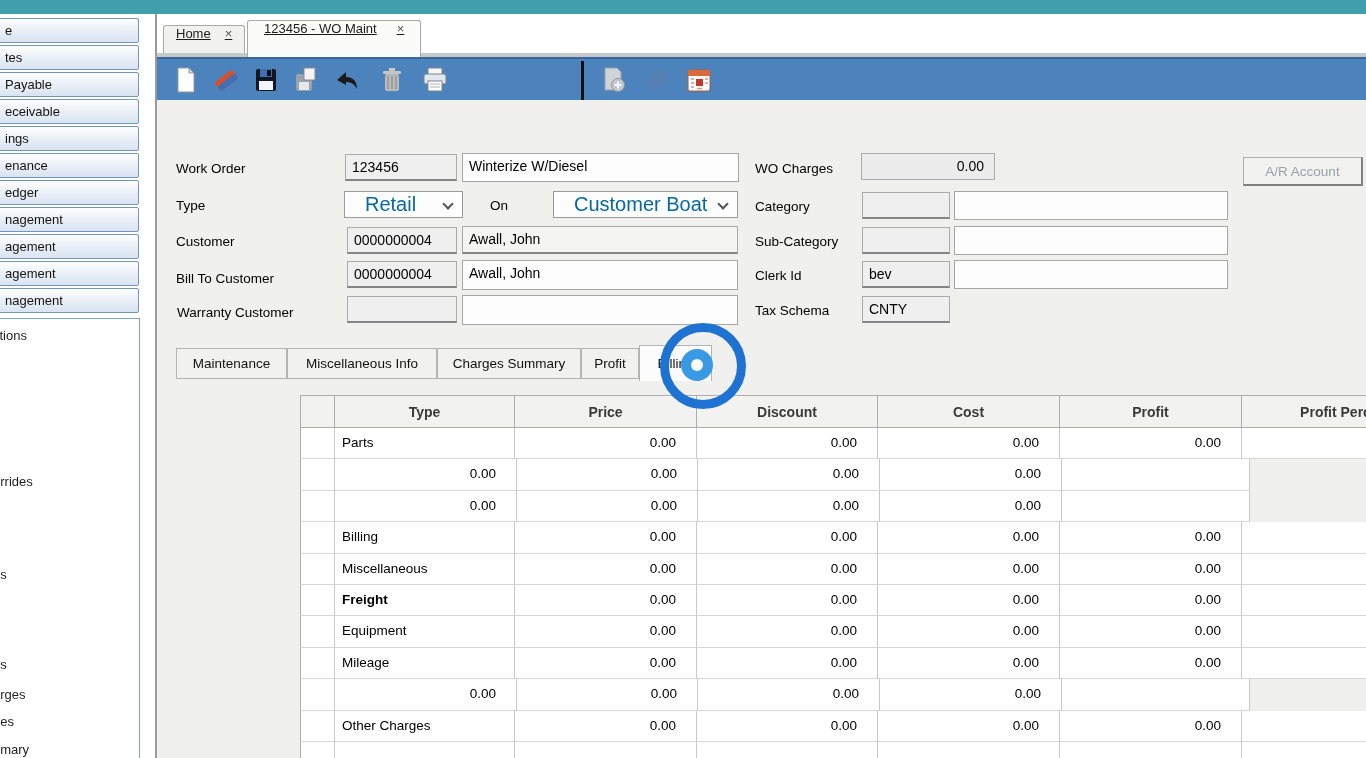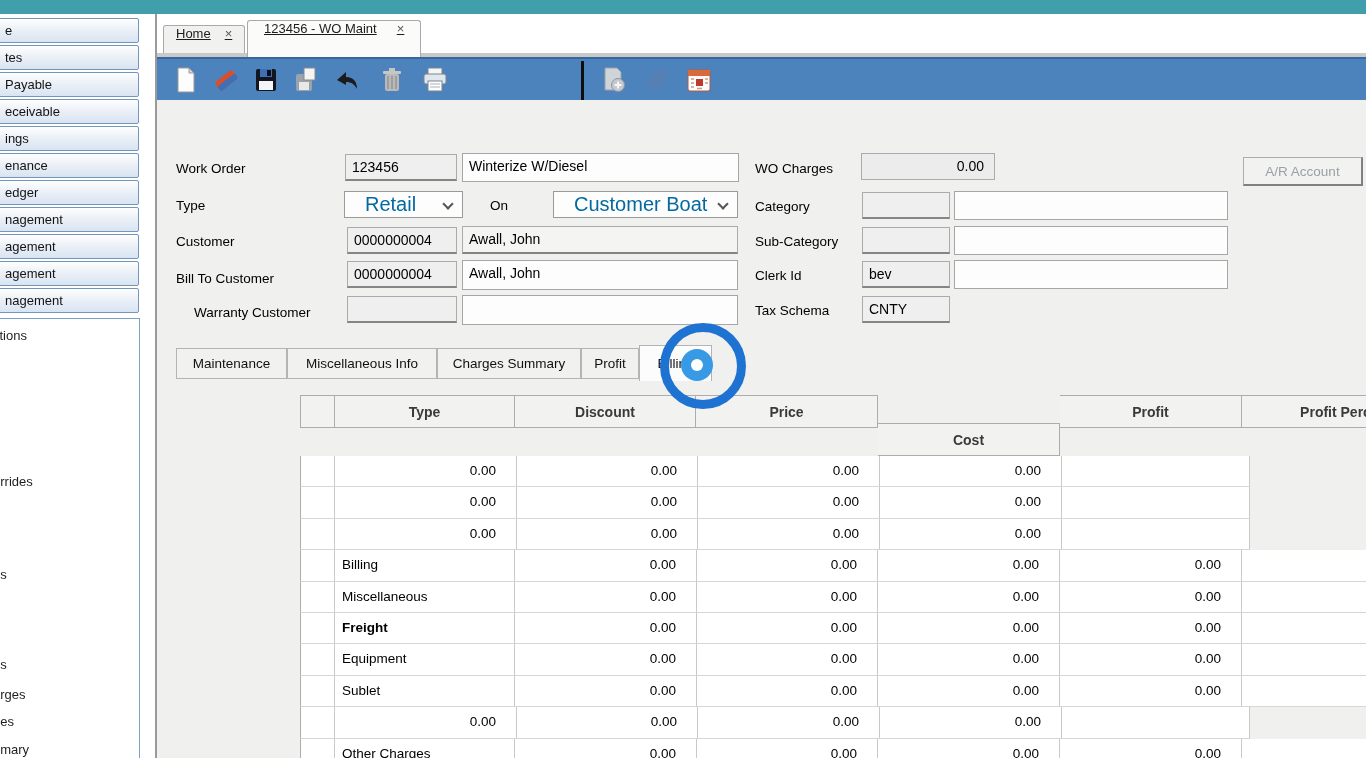--- a/index.html
+++ b/index.html
@@ -197,21 +197,21 @@
           </svg>
       </div>
     </div>
 
     <div class="content">
 
       <div class="flabel" style="left:19px; top:61px">Work Order</div>
       <div class="flabel" style="left:19px; top:98px">Type</div>
       <div class="flabel" style="left:19px; top:134px">Customer</div>
       <div class="flabel" style="left:19px; top:171px">Bill To Customer</div>
-      <div class="flabel" style="left:37px; top:205px">Warranty Customer</div>
+      <div class="flabel" style="left:20px; top:205px">Warranty Customer</div>
 
       <div class="inp" style="left:188px; top:54px; width:112px; height:27px">123456</div>
       <div class="inp white" style="left:305px; top:53px; width:277px; height:29px">Winterize W/Diesel</div>
 
       <div class="sel" style="left:187px; top:91px; width:119px; height:27px">
         <span>Retail</span>
         <span class="chev"></span>
       </div>
       <div class="flabel" style="left:333px; top:98px">On</div>
       <div class="sel" style="left:396px; top:91px; width:185px; height:27px">
@@ -252,28 +252,29 @@
       <div class="dtab" style="left:19px; width:111px">Maintenance</div>
       <div class="dtab" style="left:130px; width:150px">Miscellaneous Info</div>
       <div class="dtab" style="left:280px; width:144px">Charges Summary</div>
       <div class="dtab" style="left:424px; width:58px">Profit</div>
       <div class="dtab active" style="left:482px; width:73px">Billing</div>
 
       <div id="billing-table">
           <div class="trow head">
             <div class="tcell c0" style="width: 35px;"></div>
             <div class="tcell" style="width: 180px;">Type</div>
+            <div class="tcell" style="width: 182px;">Price</div>
             <div class="tcell" style="width: 181px;">Discount</div>
-            <div class="tcell" style="width: 182px;">Price</div>
-            <div class="tcell" style="width: 182px; margin-top: 28px;">Cost</div>
+            <div class="tcell" style="width: 182px;">Cost</div>
             <div class="tcell" style="width: 182px;">Profit</div>
             <div class="tcell" style="width: 188px;">Profit Perc</div>
           </div>
           <div class="trow">
             <div class="tcell c0" style="width: 35px;"></div>
+            <div class="tcell name" style="width: 180px;">Parts</div>
             <div class="tcell val" style="width: 182px;">0.00</div>
             <div class="tcell val" style="width: 181px;">0.00</div>
             <div class="tcell val" style="width: 182px;">0.00</div>
             <div class="tcell val" style="width: 182px;">0.00</div>
             <div class="tcell val" style="width: 188px;"></div>
           </div>
           <div class="trow">
             <div class="tcell c0" style="width: 35px;"></div>
             <div class="tcell val" style="width: 182px;">0.00</div>
             <div class="tcell val" style="width: 181px;">0.00</div>
@@ -320,21 +321,21 @@
             <div class="tcell c0" style="width: 35px;"></div>
             <div class="tcell name" style="width: 180px;">Equipment</div>
             <div class="tcell val" style="width: 182px;">0.00</div>
             <div class="tcell val" style="width: 181px;">0.00</div>
             <div class="tcell val" style="width: 182px;">0.00</div>
             <div class="tcell val" style="width: 182px;">0.00</div>
             <div class="tcell val" style="width: 188px;"></div>
           </div>
           <div class="trow">
             <div class="tcell c0" style="width: 35px;"></div>
-            <div class="tcell name" style="width: 180px;">Sublet</div>
+            <div class="tcell name" style="width: 180px;">Mileage</div>
             <div class="tcell val" style="width: 182px;">0.00</div>
             <div class="tcell val" style="width: 181px;">0.00</div>
             <div class="tcell val" style="width: 182px;">0.00</div>
             <div class="tcell val" style="width: 182px;">0.00</div>
             <div class="tcell val" style="width: 188px;"></div>
           </div>
           <div class="trow">
             <div class="tcell c0" style="width: 35px;"></div>
             <div class="tcell val" style="width: 182px;">0.00</div>
             <div class="tcell val" style="width: 181px;">0.00</div>

